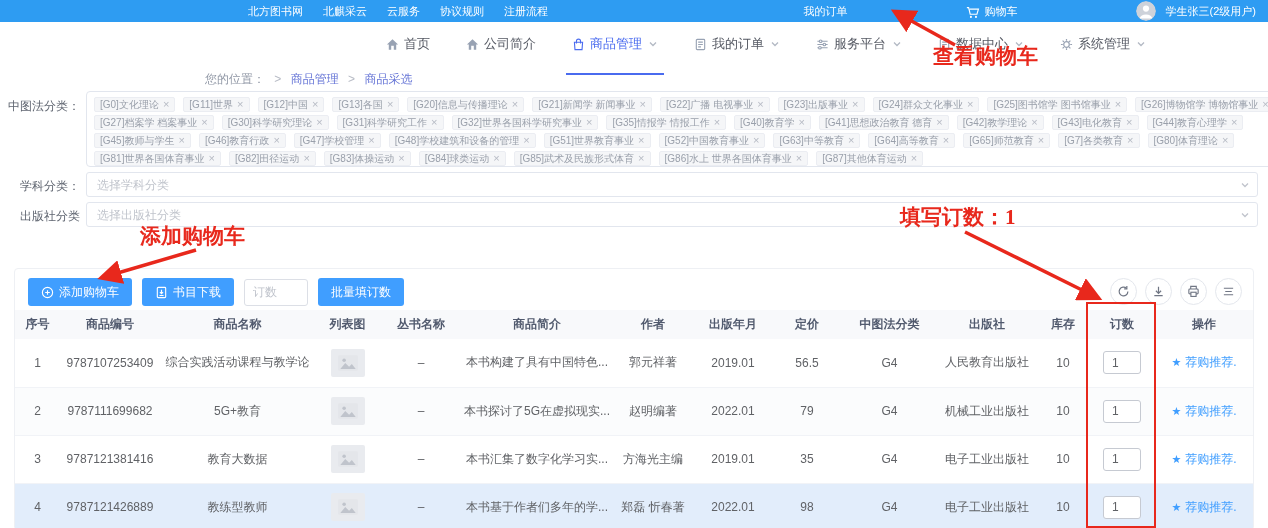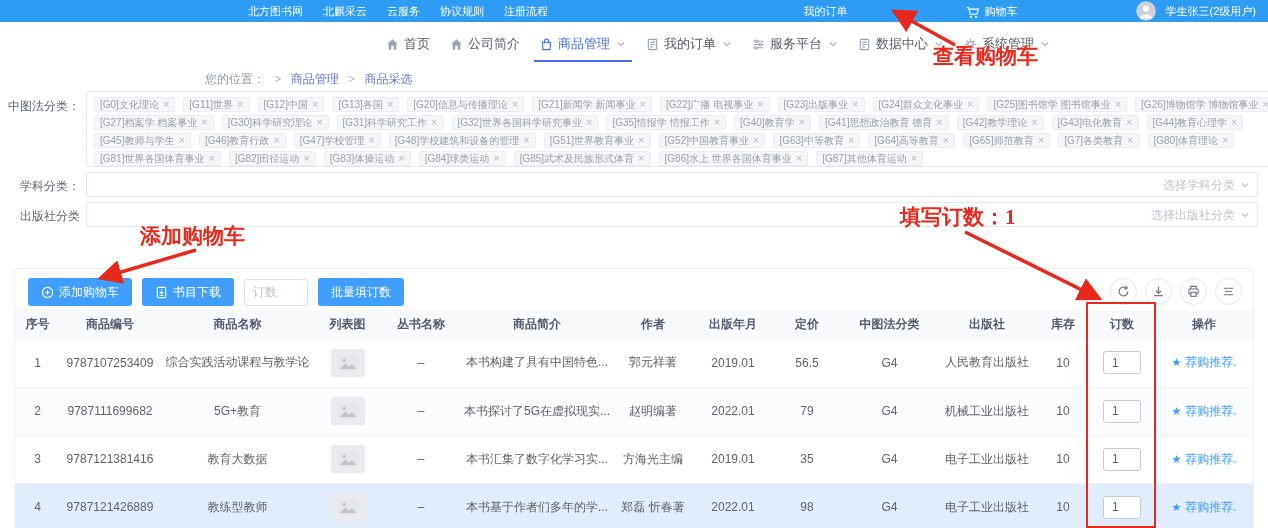--- a/index.html
+++ b/index.html
@@ -13,21 +13,21 @@
     display:flex; align-items:center; color:#fff; font-size:11px; z-index:5; }
   .tb-left { margin-left:248px; display:flex; gap:20px; }
   .tb-link { cursor:pointer; white-space:nowrap; }
   .tb-right { margin-left:auto; margin-right:12px; display:flex; align-items:center; gap:118px; }
   .tb-cart { display:flex; align-items:flex-end; gap:5px; cursor:pointer; }
   .tb-user { display:flex; align-items:center; gap:10px; cursor:pointer; }
   .avatar { width:20px; height:20px; border-radius:50%; overflow:hidden; flex:0 0 auto; }
 
   
   .navbar { position:absolute; top:22px; left:0; width:1268px; height:44px; background:#fff; }
-  .nav-inner { display:flex; gap:20px; margin-left:386px; align-items:center; height:100%;
+  .nav-inner { display:flex; gap:36px; margin-left:386px; height:100%;
     font-size:13px; color:#555963;font-family:Liberation Serif, serif; }
   .nav-item { display:flex; align-items:center; gap:5px; position:relative; cursor:pointer; white-space:nowrap; }
   .nav-item .icn { color:#98a2b3; }
   .nav-item.active { color:#4a6bef; }
   .nav-item.active .icn { color:#4a6bef; }
   .nav-item.active::after { content:''; position:absolute; left:-6px; right:-6px; bottom:-9px;
     height:2px; background:#4a6bef; }
   .caret { color:#b3b9c4 !important; margin-left:1px; }
 
   
@@ -42,21 +42,21 @@
     padding:5px 26px 4px 7px; display:flex; flex-wrap:wrap; gap:3px 8px; align-content:flex-start;
     overflow:hidden; cursor:pointer; }
   .tag-box .box-caret { position:absolute; right:7px; top:33px; color:#b3b9c4; }
   .tag { background:#f5f6f8; border:1px solid #ebedf2; color:#9aa0ab; font-size:10px;
     height:15px; line-height:13px; padding:0 5px; border-radius:2px;
     display:inline-flex; gap:4px; align-items:center; white-space:nowrap; }
   .tag-x { color:#b6bac4; cursor:pointer; font-size:11px; line-height:1; }
   .sel { position:absolute; left:86px; width:1172px; height:25px; border:1px solid #e2e6ee;
     border-radius:3px; background:#fff; display:flex; align-items:center; padding:0 22px 0 10px; }
   .sel input { border:none; outline:none; width:100%; font-size:12px; color:#737373;
-    font-family:inherit; background:transparent;text-align:right; }
+    font-family:inherit; background:transparent; }
   .sel input::placeholder { color:#c0c4cc; }
   .sel .box-caret { position:absolute; right:7px; top:7px; color:#c0c4cc; }
 
   
   .btn-row { position:absolute; top:240px; left:644px; display:flex; align-items:center; gap:12px;margin-top:33px; }
   .btn { background:#409eff; color:#fff; border:none; border-radius:3px; font-size:12px;
     padding:6px 15px; cursor:pointer; font-family:inherit; }
   .link-btn { color:#409eff; font-size:12px; cursor:pointer; display:flex; align-items:center; gap:2px; }
 
   

